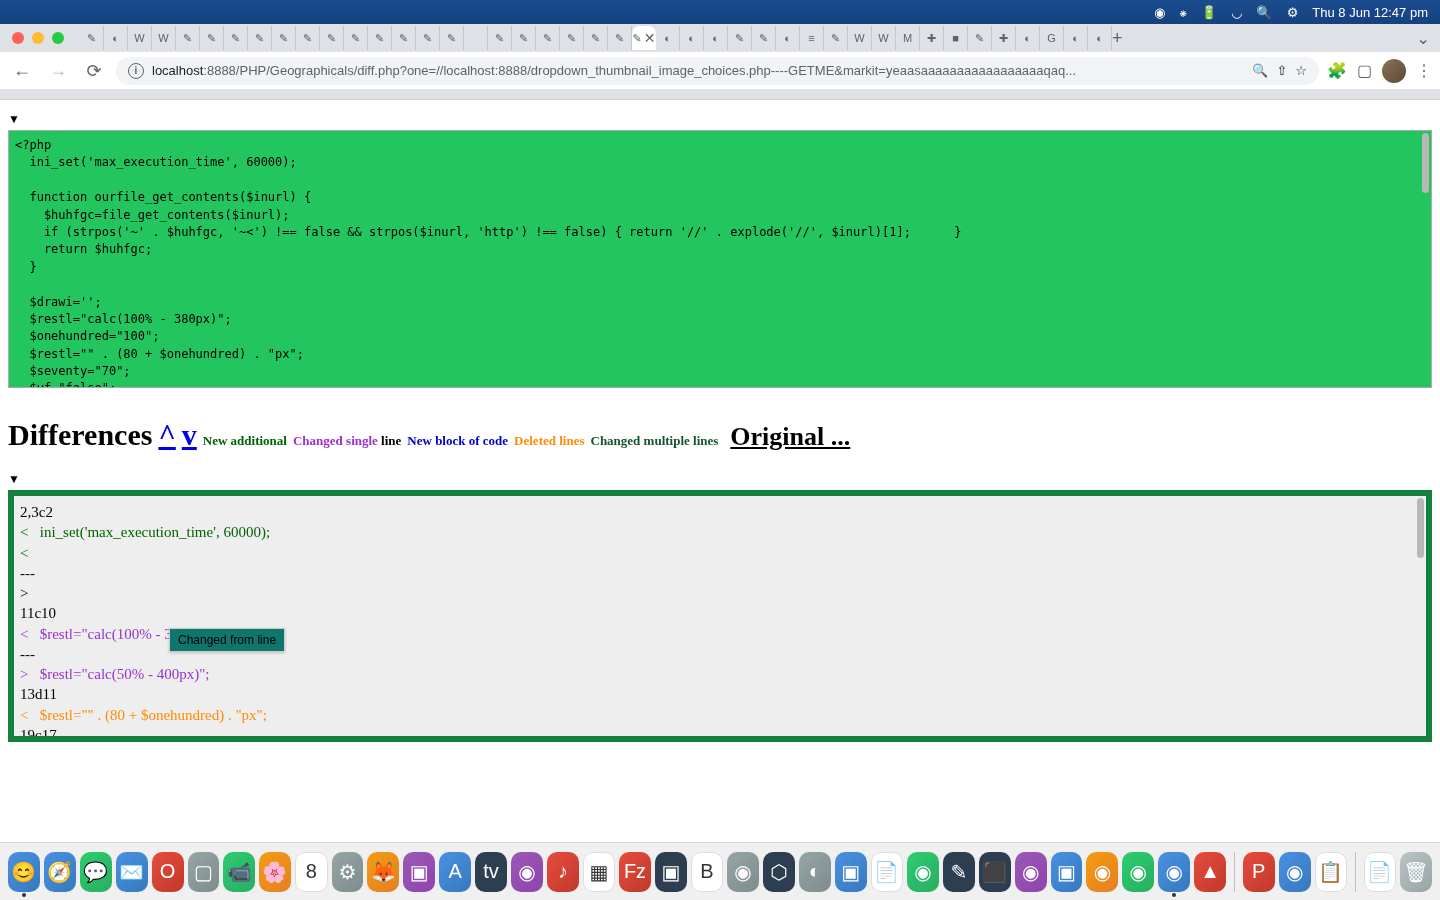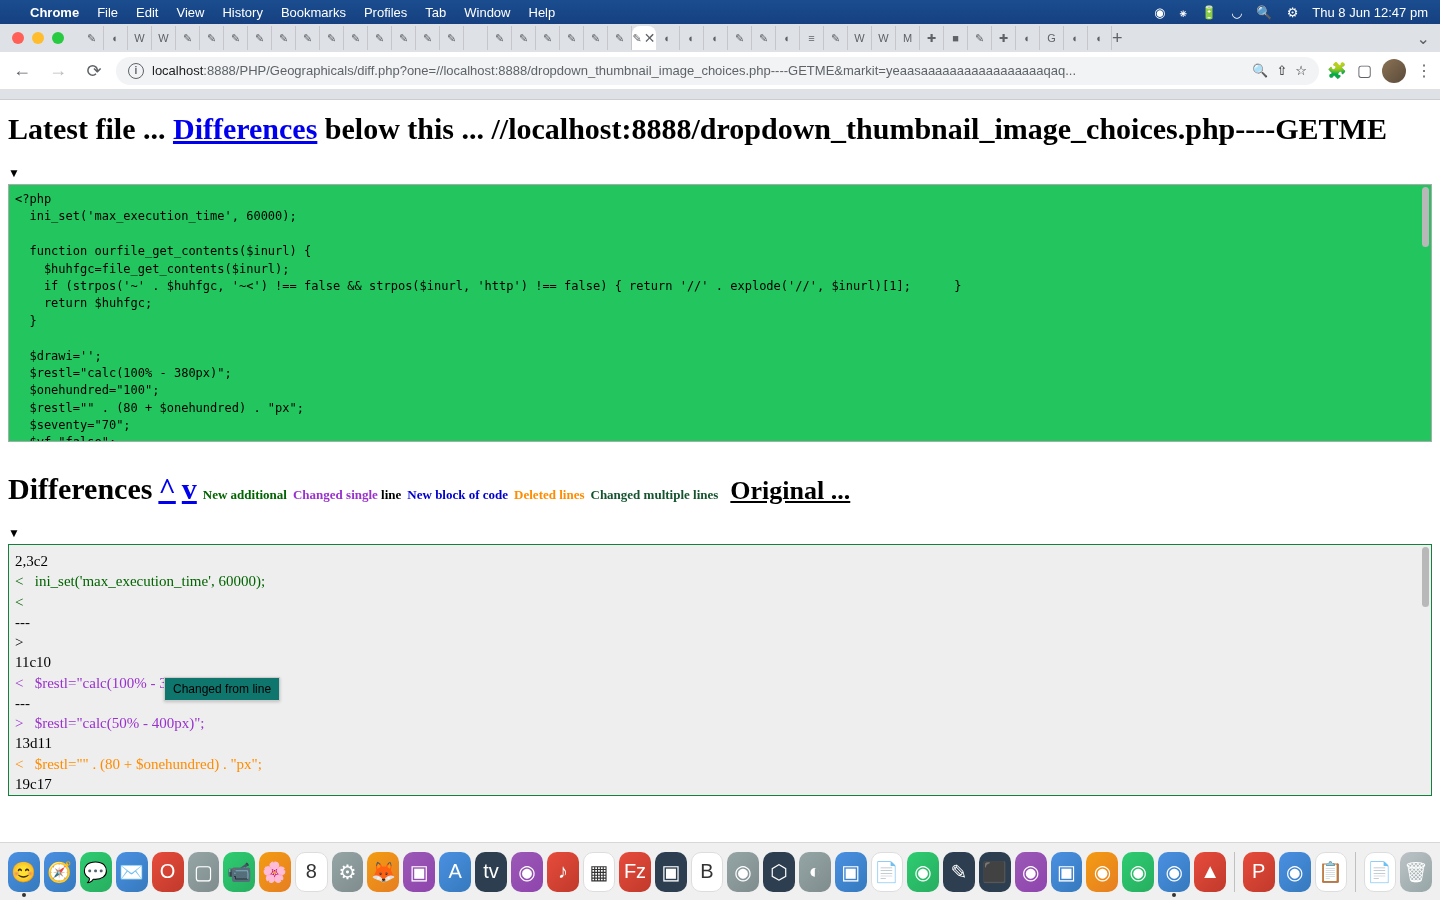--- a/index.html
+++ b/index.html
@@ -51,21 +51,21 @@
     .nav-link { color: #0000ee; text-decoration: underline; font-size: 30px; }
     .legend { font-size: 13px; font-weight: bold; }
     .leg-new { color: #006400; }
     .leg-single { color: #9932cc; }
     .leg-line { color: #000; font-weight: bold; }
     .leg-block { color: #0000cd; }
     .leg-deleted { color: #ff8c00; }
     .leg-multiple { color: #14532d; }
     .original-link { color: #000; text-decoration: underline; font-size: 26px; font-weight: bold; margin-left: 6px; }
     
-    .diff-block { background: #eeeeee; border: 1px solid #15803d; padding: 6px; font-family: "Times New Roman", serif; font-size: 15px; line-height: 1.35; height: 252px; overflow: auto; position: relative; }
+    .diff-block { background: #eeeeee; border: 6px solid #15803d; padding: 6px; font-family: "Times New Roman", serif; font-size: 15px; line-height: 1.35; height: 252px; overflow: auto; position: relative; }
     .diff-line { white-space: pre; }
     .d-header { color: #000; }
     .d-green { color: #006400; }
     .d-purple { color: #9932cc; }
     .d-orange { color: #ff8c00; }
     
     .tooltip { position: absolute; background: #0f766e; border: 1px solid #ccc; padding: 3px 8px; font-size: 12px; font-family: -apple-system, sans-serif; box-shadow: 0 1px 3px rgba(0,0,0,0.2); }
     
     
     .dock { position: absolute; bottom: 0; left: 0; right: 0; height: 58px; background: rgba(230, 230, 230, 0.6); backdrop-filter: blur(20px); display: flex; align-items: center; justify-content: center; gap: 4px; padding: 0 8px; border-top: 1px solid rgba(0,0,0,0.1); }
@@ -78,33 +78,20 @@
     .dock-item.white { background: #fff; color: #333; border: 1px solid #ddd; }
     .dock-item.dark { background: #2c3e50; }
     .dock-sep { width: 1px; height: 40px; background: rgba(0,0,0,0.2); margin: 0 4px; }
     .dock-dot { position: absolute; bottom: -5px; width: 4px; height: 4px; background: #333; border-radius: 50%; }
     .trash { background: linear-gradient(135deg, #bdc3c7, #95a5a6); }
   </style>
 </head>
 <body>
 
 <div class="menubar">
-  <div class="menubar-left">
-    <span class="apple-logo"></span>
-    <span class="menubar-item menubar-app">Chrome</span>
-    <span class="menubar-item">File</span>
-    <span class="menubar-item">Edit</span>
-    <span class="menubar-item">View</span>
-    <span class="menubar-item">History</span>
-    <span class="menubar-item">Bookmarks</span>
-    <span class="menubar-item">Profiles</span>
-    <span class="menubar-item">Tab</span>
-    <span class="menubar-item">Window</span>
-    <span class="menubar-item">Help</span>
-  </div>
   <div class="menubar-right">
     <span>◉</span>
     <span>⁕</span>
     <span>🔋</span>
     <span>◡</span>
     <span>🔍</span>
     <span>⚙</span>
     <span>Thu 8 Jun  12:47 pm</span>
   </div>
 </div>
@@ -176,23 +163,20 @@
     <div class="toolbar-right">
       <span>🧩</span>
       <span>▢</span>
       <div class="avatar"></div>
       <span>⋮</span>
     </div>
   </div>
 </div>
 
 <div class="page-content">
-  <h1 class="main-heading">
-    <span>Latest file ... </span><a href="#">Differences</a><span> below this ... //localhost:8888/dropdown_thumbnail_image_choices.php----GETME</span>
-  </h1>
 
   <div class="triangle">▼</div>
   <div class="code-block"><span>&lt;?php
   ini_set('max_execution_time', 60000);
 
   function ourfile_get_contents($inurl) {
     $huhfgc=file_get_contents($inurl);
     if (strpos('~' . $huhfgc, '~&lt;') !== false &amp;&amp; strpos($inurl, 'http') !== false) { return '//' . explode('//', $inurl)[1];      }
     return $huhfgc;
   }

